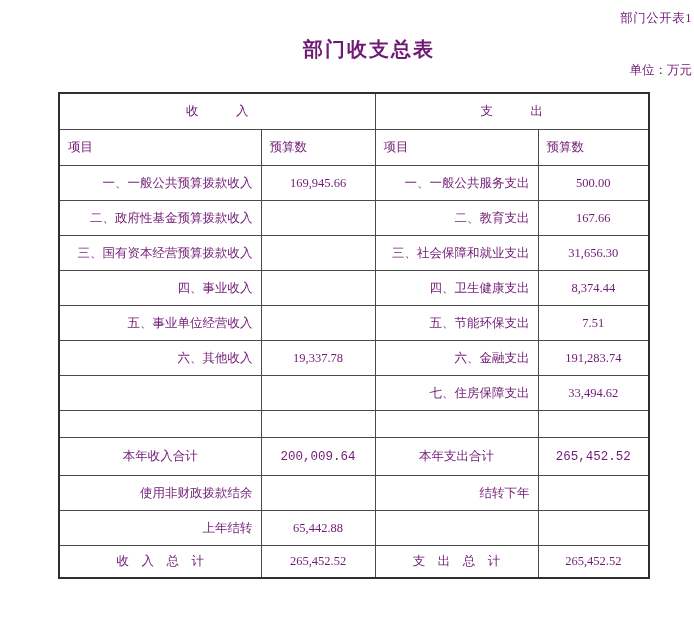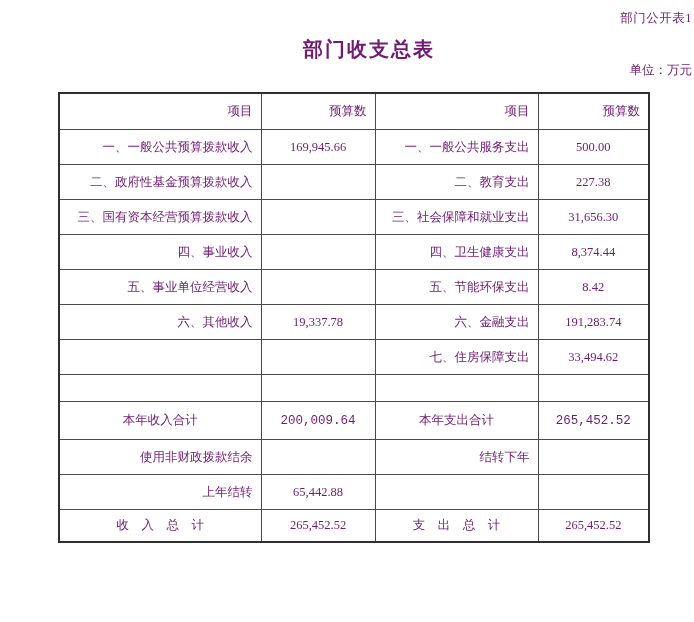--- a/index.html
+++ b/index.html
@@ -49,21 +49,21 @@
   table.budget td, table.budget th {
     border: 1px solid #4a4a4a;
     padding: 0 8px;
     font-size: 12.5px;
     font-weight: normal;
     vertical-align: middle;
     overflow: hidden;
     white-space: nowrap;
   }
   tr.sec-head th   { height: 35px; text-align: center; }
-  tr.col-head th   { height: 35px; text-align: right; margin-left: 24px; }
+  tr.col-head th   { height: 35px; text-align: left; margin-left: 24px; }
   tr.data-row td   { height: 34px; }
   tr.blank-row td  { height: 26px; }
   tr.subtotal-row td { height: 37px; font-family: Liberation Mono, monospace; }
   tr.carry-row td  { height: 34px; }
   tr.total-row td  { height: 31px; }
   td.item   { text-align: right; }
   td.num    { text-align: center; }
   td.center { text-align: center; }
 </style>
 </head>
@@ -76,56 +76,60 @@
   <div class="unit-note">单位：万元</div>
 
   <table class="budget">
     <colgroup>
       <col style="width:202px">
         <col style="width:114px">
         <col style="width:163px">
         <col style="width:111px">
     </colgroup>
     <tbody>
+      <tr class="sec-head">
+        <th colspan="2">收　　　入</th>
+        <th colspan="2">支　　　出</th>
+      </tr>
       <tr class="col-head">
         <th>项目</th>
         <th>预算数</th>
         <th>项目</th>
         <th>预算数</th>
       </tr>
 
       <tr class="data-row">
         <td class="item">一、一般公共预算拨款收入</td>
         <td class="num">169,945.66</td>
         <td class="item">一、一般公共服务支出</td>
         <td class="num">500.00</td>
       </tr>
       <tr class="data-row">
         <td class="item">二、政府性基金预算拨款收入</td>
         <td class="num"></td>
         <td class="item">二、教育支出</td>
-        <td class="num">227.38</td>
+        <td class="num">167.66</td>
       </tr>
       <tr class="data-row">
         <td class="item">三、国有资本经营预算拨款收入</td>
         <td class="num"></td>
         <td class="item">三、社会保障和就业支出</td>
         <td class="num">31,656.30</td>
       </tr>
       <tr class="data-row">
         <td class="item">四、事业收入</td>
         <td class="num"></td>
         <td class="item">四、卫生健康支出</td>
         <td class="num">8,374.44</td>
       </tr>
       <tr class="data-row">
         <td class="item">五、事业单位经营收入</td>
         <td class="num"></td>
         <td class="item">五、节能环保支出</td>
-        <td class="num">8.42</td>
+        <td class="num">7.51</td>
       </tr>
       <tr class="data-row">
         <td class="item">六、其他收入</td>
         <td class="num">19,337.78</td>
         <td class="item">六、金融支出</td>
         <td class="num">191,283.74</td>
       </tr>
       <tr class="data-row">
         <td class="item"></td>
         <td class="num"></td>

